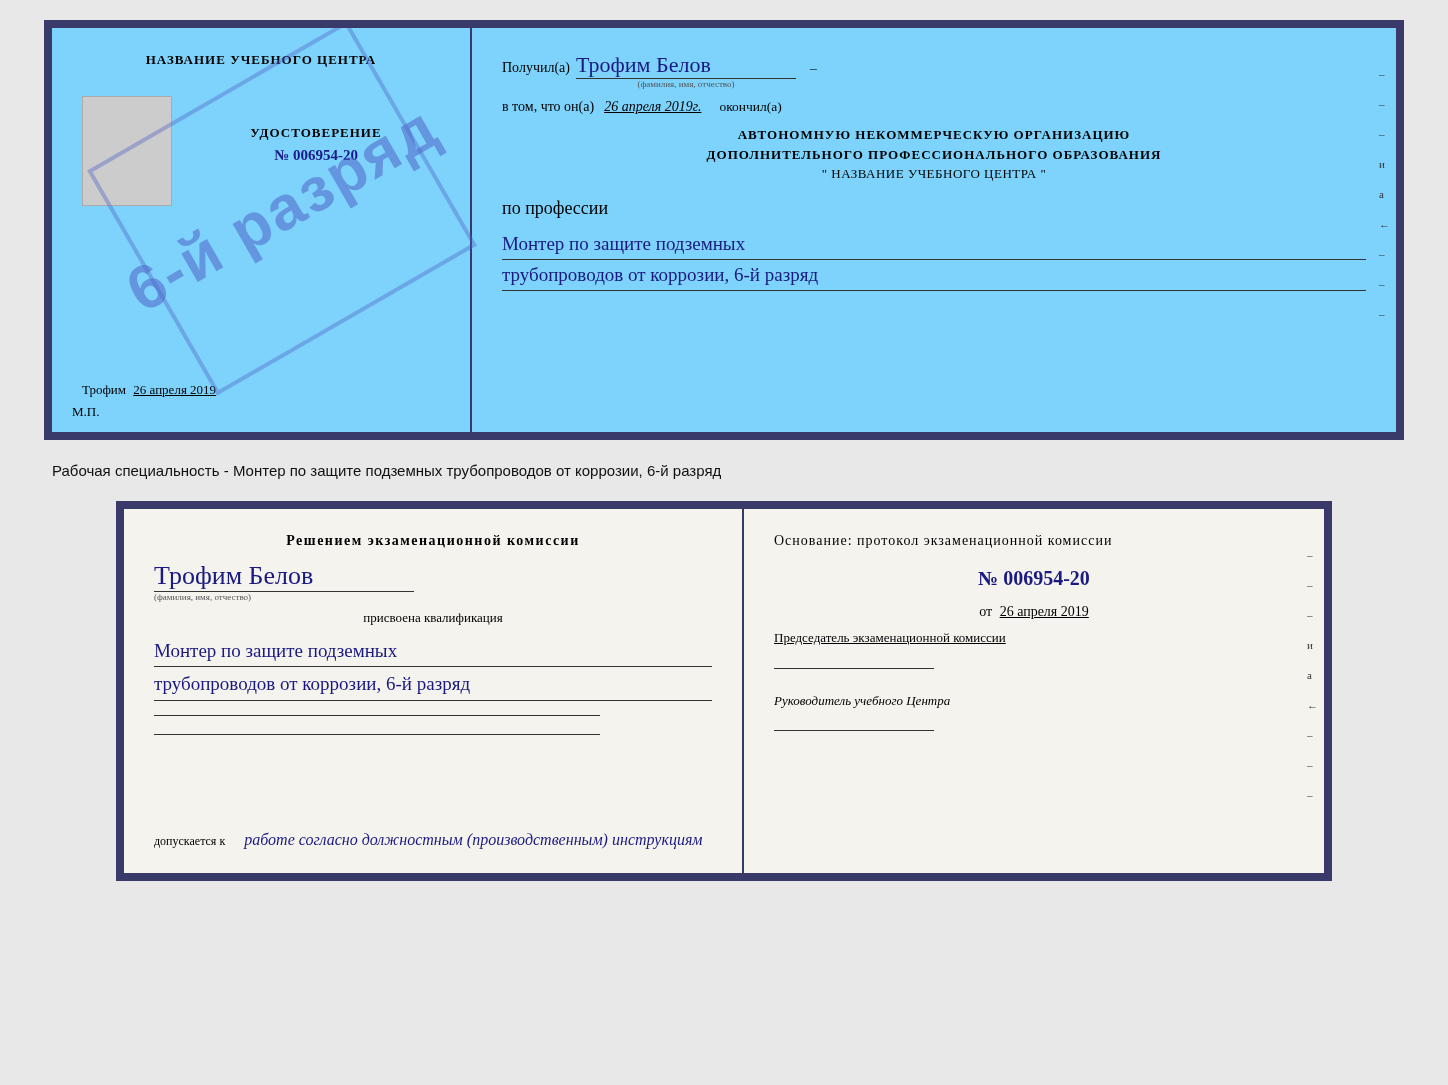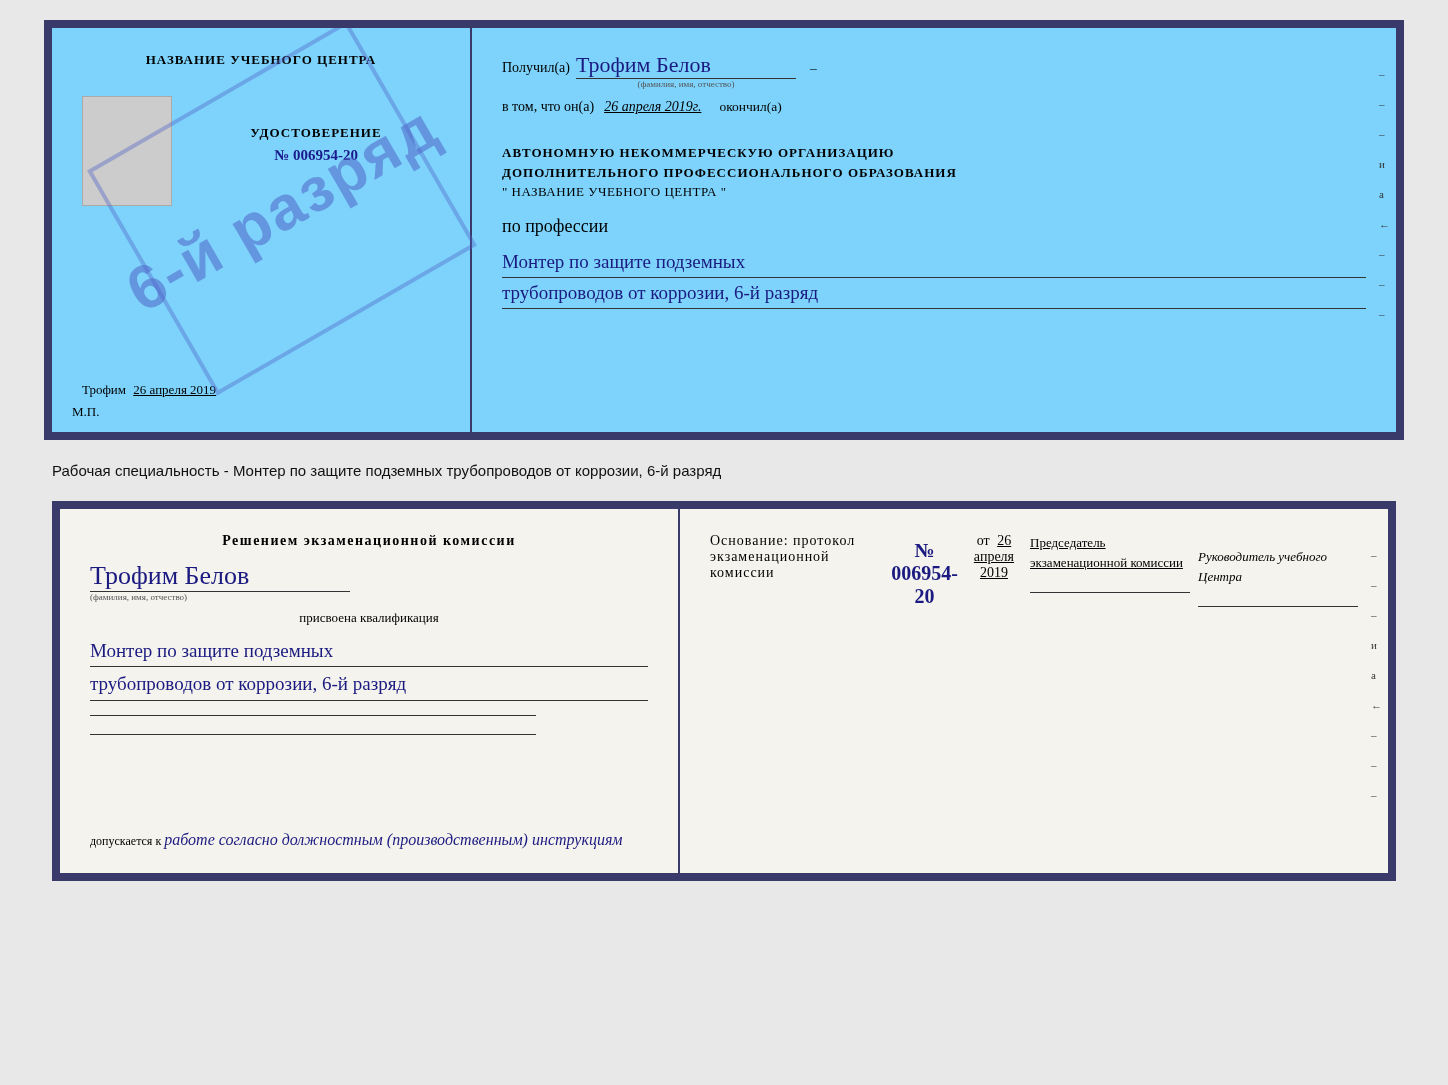--- a/index.html
+++ b/index.html
@@ -139,26 +139,25 @@
       color: #1a1a80;
     }
 
     .field-subtext {
       font-size: 9px;
       color: #555;
       text-align: center;
     }
 
     .org-block {
-      text-align: left;
+      text-align: center;
       font-size: 13px;
       font-weight: normal;
       line-height: 1.5;
       letter-spacing: 0.5px;
-      margin-top: 18px;
     }
 
     .org-block-title {
       font-size: 13px;
       text-transform: uppercase;
       font-weight: bold;
       letter-spacing: 1px;
     }
 
     .profession-label {
@@ -179,21 +178,21 @@
       width: 1360px;
       padding: 4px 8px;
       font-size: 15px;
       color: #111;
       font-family: Arial, sans-serif;
       line-height: 1.4;
     }
 
     
     .cert-bottom {
-      width: 1344px;
+      width: 1216px;
       height: 380px;
       background: #f5f3ee;
       border: 8px solid #3a3a6a;
       display: flex;
       position: relative;
       overflow: hidden;
     }
 
     .cert-bottom-left {
       width: 620px;
@@ -201,21 +200,21 @@
       padding: 24px 30px;
       display: flex;
       flex-direction: column;
       gap: 8px;
     }
 
     .cert-bottom-right {
       flex: 1;
       padding: 24px 30px;
       display: flex;
-      flex-direction: row;
+      flex-direction: column;
       gap: 8px;
     }
 
     .decision-title {
       font-size: 14px;
       font-weight: bold;
       letter-spacing: 1.5px;
       text-align: center;
       margin-bottom: 4px;
     }
@@ -398,21 +397,21 @@
     <div style="display:flex; flex-direction:column;">
       <div class="qualification-value">Монтер по защите подземных</div>
       <div class="qualification-value">трубопроводов от коррозии, 6-й разряд</div>
     </div>
 
     <div style="border-bottom:1px solid #333; width:80%; margin-top:6px;"></div>
     <div style="border-bottom:1px solid #333; width:80%; margin-top:10px;"></div>
 
     <div class="dopusk-line">
       <span>допускается к</span>
-      <span class="dopusk-value" style="margin-left:0;">работе согласно должностным (производственным) инструкциям</span>
+      <span class="dopusk-value" style="margin-left:16px;">работе согласно должностным (производственным) инструкциям</span>
     </div>
   </div>
 
   <div class="cert-bottom-right">
     <div class="basis-title">Основание: протокол экзаменационной комиссии</div>
 
     <div class="protocol-number">№  006954-20</div>
 
     <div class="from-date">
       <span>от</span>

